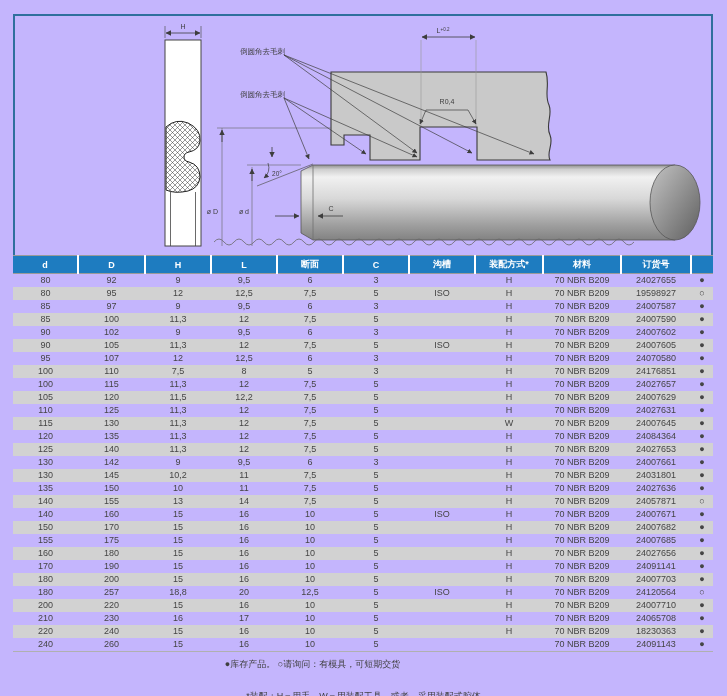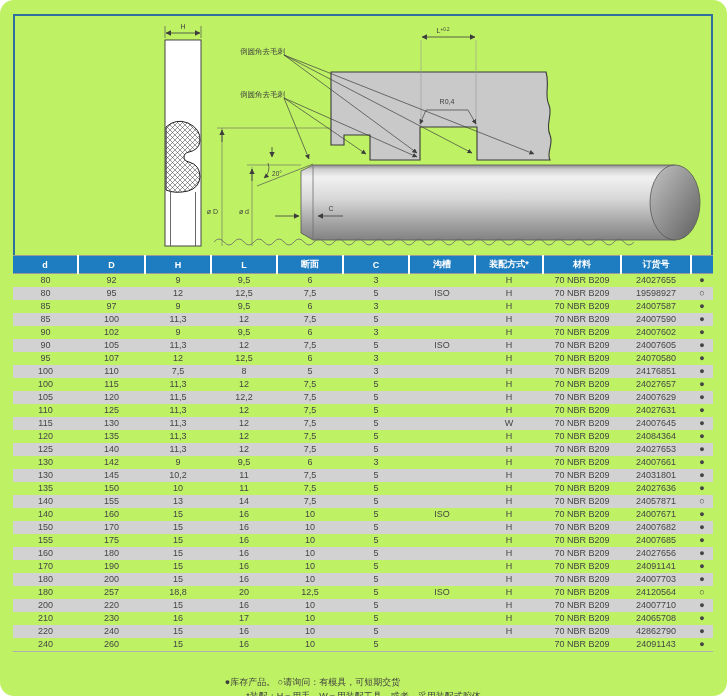--- a/index.html
+++ b/index.html
@@ -1,32 +1,32 @@
 <!DOCTYPE html>
 <html style="--header-bg: #1e7cc0; --row-alt: #d2d2d2; --frame: #2f6f9d; --housing-gray: #c9c9c9;"><head>
 <meta charset="utf-8">
 <style>
   html,body{margin:0;padding:0;background:#fff;}
-  .page{position:relative;width:727px;height:696px;overflow:hidden;background:#bef264;
-        font-family:"Liberation Sans",sans-serif;border-radius:14px;}
+  .page{position:relative;width:727px;height:696px;overflow:hidden;background:#c4b5fd;
+        font-family:"Liberation Sans",sans-serif;}
   .drawing{position:absolute;left:0;top:0;}
 
   table.spec{position:absolute;left:13px;top:255px;width:700px;
              border-collapse:collapse;table-layout:fixed;}
   table.spec thead th{background:var(--header-bg,#1e7cc0);color:#fff;font-size:9px;
              font-weight:bold;height:17px;padding:0;text-align:center;
              border-left:2px solid #fff;border-top:1px solid #9a9a9a;border-bottom:1px solid #9a9a9a;}
   table.spec thead th:first-child{border-left:none;}
   table.spec tbody td{font-size:9px;color:#454545;height:13px;line-height:13px;
              padding:0;text-align:center;white-space:nowrap;overflow:hidden;}
   table.spec tbody tr:nth-child(even){background:var(--row-alt,#d2d2d2);}
   table.spec tbody tr:last-child td{border-bottom:1px solid #b0b0b0;}
   table.spec td.stock{font-size:9px;}
 
-  .legend{position:absolute;left:0;top:676px;width:625px;text-align:center;
+  .legend{position:absolute;left:0;top:658px;width:625px;text-align:center;
           font-size:9px;color:#3f3f3f;}
   .note{position:absolute;left:0;top:690px;width:727px;text-align:center;
         font-size:9px;color:#3f3f3f;}
 
   text{font-family:"Liberation Sans",sans-serif;fill:#3d3d3d;}
 </style>
 </head>
 <body>
 
 <div class="page">
@@ -516,21 +516,21 @@
         <tr>
           <td>220</td>
           <td>240</td>
           <td>15</td>
           <td>16</td>
           <td>10</td>
           <td>5</td>
           <td></td>
           <td>H</td>
           <td>70 NBR B209</td>
-          <td>42862790</td>
+          <td>18230363</td>
           <td class="stock">●</td>
         </tr>
         <tr>
           <td>240</td>
           <td>260</td>
           <td>15</td>
           <td>16</td>
           <td>10</td>
           <td>5</td>
           <td></td>

